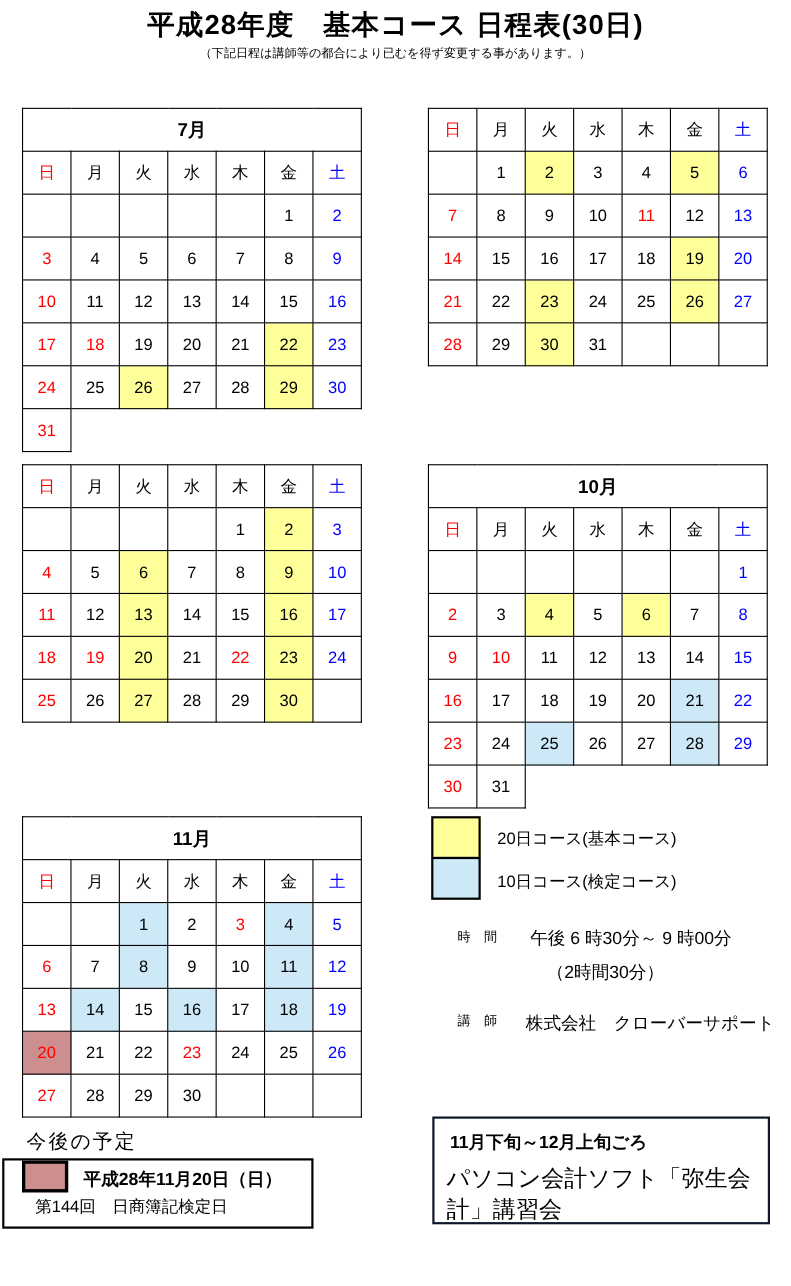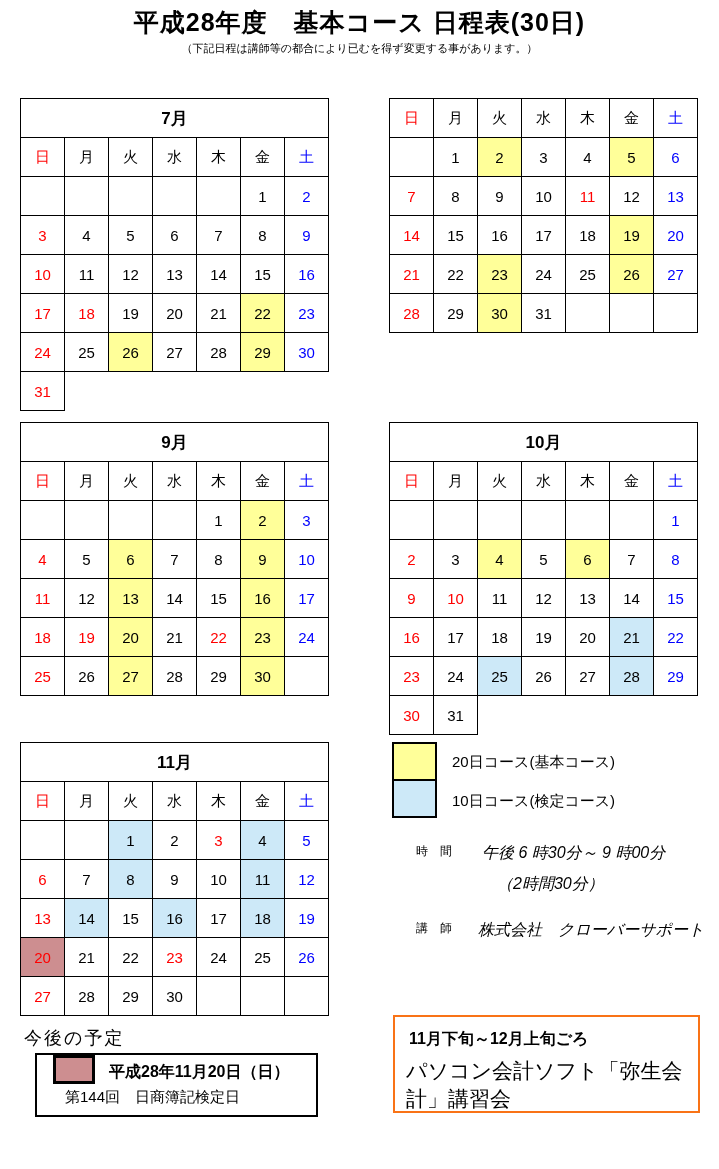--- a/index.html
+++ b/index.html
@@ -20,29 +20,29 @@
   .red{color:#ff0000;}
   .blue{color:#0000ff;}
   .bg-y{background:#ffff99;}
   .bg-lb{background:#cde9f8;}
   .bg-rose{background:#cd8e90;}
   
   .legend-swatch{width:41px;height:35px;border:2px solid #000;}
   .legend-swatch.second{margin-top:-2px;}
   .legend-label{font-size:15px;text-align:right;}
   .info-label{font-size:12px;margin-left:24px;}
-  .info-value{font-size:16px;font-style:italic;}
+  .info-value{font-size:16px;}
   
   .upcoming-heading{font-size:18px;letter-spacing:2px;}
-  .upcoming-box{width:279px;height:60px;border:2px solid #000;margin-left:33px;}
+  .upcoming-box{width:279px;height:60px;border:2px solid #000;}
   .upcoming-swatch{position:absolute;left:16px;top:0;width:36px;height:23px;border:3px solid #000;background:#cd8e90;}
   .upcoming-date{position:absolute;left:72px;top:7px;font-size:16px;font-weight:bold;}
   .upcoming-event{position:absolute;left:28px;top:33px;font-size:15px;}
   
-  .notice-box{width:303px;height:94px;border:2px solid #f97316;}
+  .notice-box{width:303px;height:94px;border:2px solid #0f172a;}
   .notice-period{position:absolute;left:14px;top:12px;font-size:16px;font-weight:bold;}
   .notice-event{position:absolute;left:11px;top:40px;font-size:21px;}
 </style>
 </head>
 <body>
 
 <div class="page">
 
   <div class="abs page-title">平成28年度　基本コース 日程表(30日)</div>
   <div class="abs page-subtitle">（下記日程は講師等の都合により已むを得ず変更する事があります。）</div>
@@ -176,23 +176,20 @@
             <td class="cal-cell"></td>
             <td class="cal-cell"></td>
           </tr>
         </tbody>
       </table>
     </div>
   <div class="abs" style="left:20px;top:422px">
       <table class="cal-table">
         <tbody>
           <tr>
-            <td colspan="7" class="cal-title">9月</td>
-          </tr>
-          <tr>
             <td class="cal-head red">日</td>
             <td class="cal-head">月</td>
             <td class="cal-head">火</td>
             <td class="cal-head">水</td>
             <td class="cal-head">木</td>
             <td class="cal-head">金</td>
             <td class="cal-head blue">土</td>
           </tr>
           <tr>
             <td class="cal-cell"></td>

